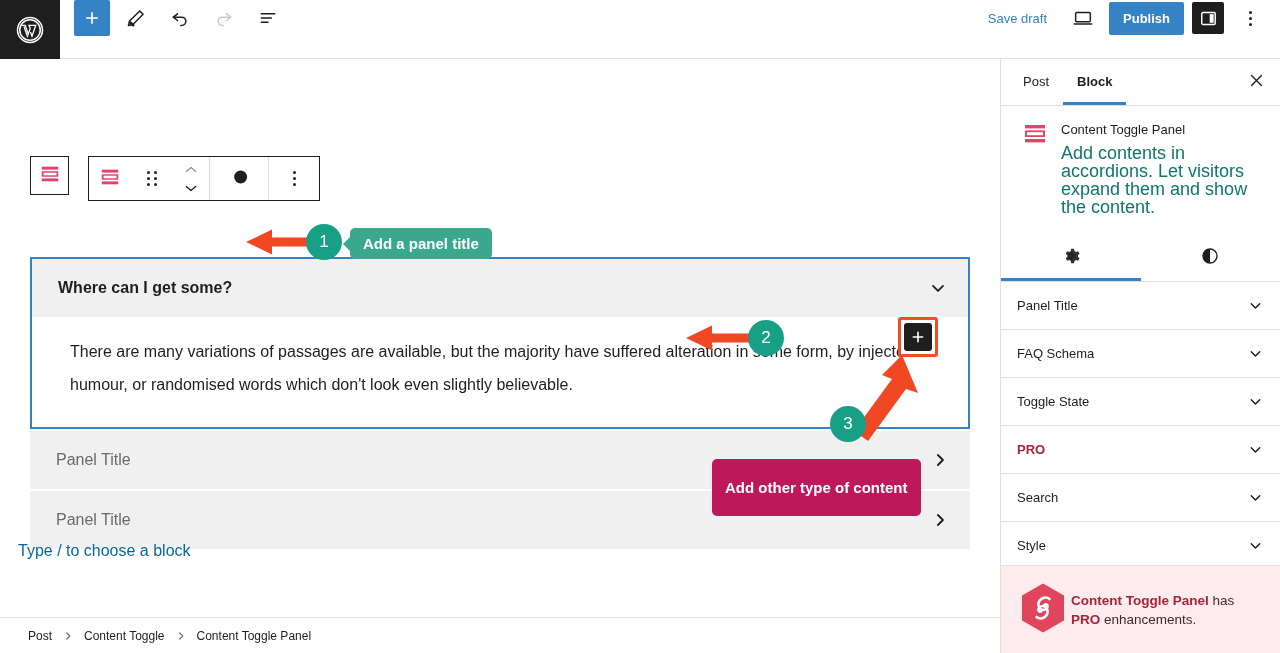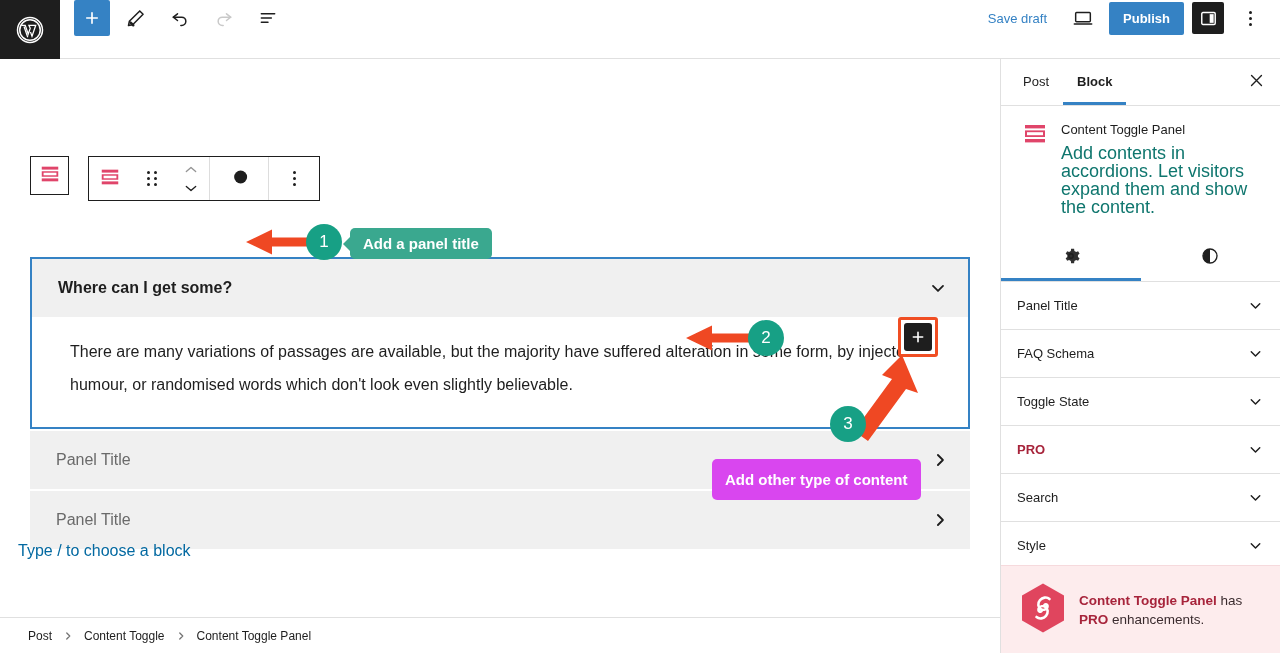--- a/index.html
+++ b/index.html
@@ -147,22 +147,22 @@
     padding: 7px 13px; border-radius: 5px; white-space: nowrap;
     position: relative;
   }
   .label-teal::before {
     content: ""; position: absolute; left: -7px; top: 50%;
     transform: translateY(-50%);
     border-top: 8px solid transparent; border-bottom: 8px solid transparent;
     border-right: 8px solid #3aa88f;
   }
   .label-red {
-    background: #d946ef; color: #fff; font-size: 15px; font-weight: bold;
-    padding: 12px 13px; border-radius: 5px; white-space: nowrap; position: relative;
+    background: #be185d; color: #fff; font-size: 15px; font-weight: bold;
+    padding: 20px 13px; border-radius: 5px; white-space: nowrap; position: relative;
   }
   .arrow-left-svg, .arrow-diag-svg { display: block; }
 
   
   .sidebar {
     width: 280px; height: 594px; background: #fff;
     border-left: 1px solid #e0e0e0; position: relative;
     display: flex; flex-direction: column;
   }
   .sb-tabs {
@@ -199,21 +199,21 @@
   .sb-row {
     height: 48px; display: flex; align-items: center; justify-content: space-between;
     padding: 0 16px 0 16px; border-bottom: 1px solid #e0e0e0; cursor: pointer;
     font-size: 13px; color: #1e1e1e;
   }
   .sb-row.pro { color: #a7243b; font-weight: bold; }
   .sb-row .chev { color: #1e1e1e; display: flex; }
   .sb-row.pro .chev { color: #1e1e1e; }
   .pro-banner {
     position: absolute; left: 0; bottom: 0; width: 280px; height: 88px;
-    background: #fdeced; display: flex; align-items: center; gap: 12px;
+    background: #fdeced; display: flex; align-items: center; gap: 4px;
     padding: 0 14px 0 18px; border-top: 1px solid #f6dadd;
   }
   .pro-banner .ptext {
     font-size: 13.5px; line-height: 19px; color: #3a2b2e;
   }
   .pro-banner .ptext b { color: #a7243b; }
 
   
   .breadcrumb {
     position: absolute; left: 0; bottom: 0; width: 1000px; height: 36px;

